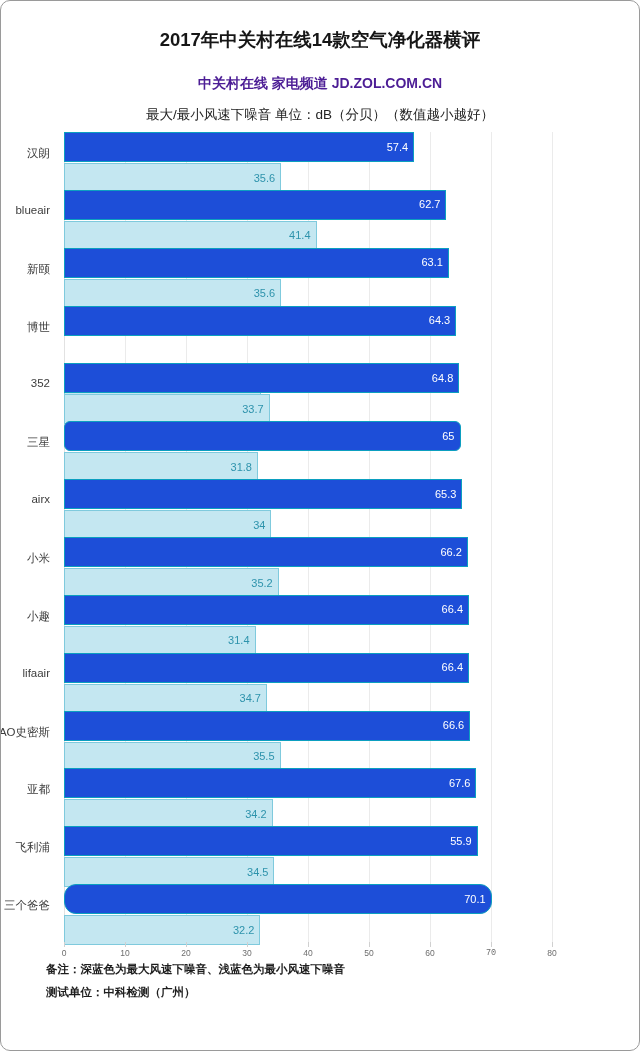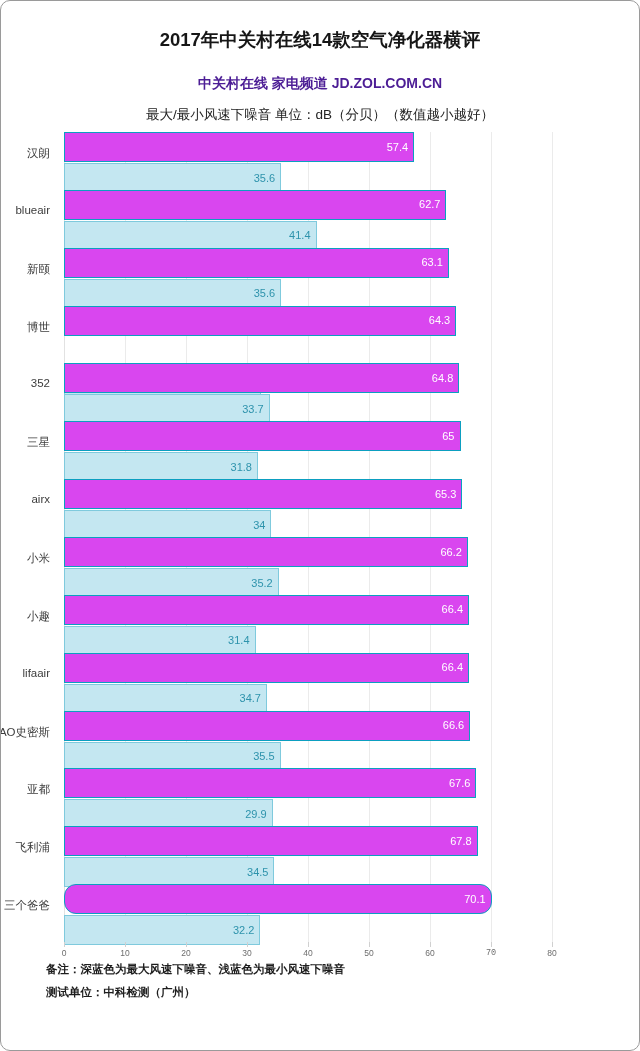--- a/index.html
+++ b/index.html
@@ -72,21 +72,21 @@
   }
   .bar {
     position: absolute;
     left: 0;
     box-sizing: border-box;
     display: flex;
     align-items: center;
     justify-content: flex-end;
   }
   .bar.max {
-    background: #d946ef;
+    background: #1d4ed8;
     border: 1px solid #0c9fc0;
     height: 30px;
     top: 0;
     align-items: center;
   }
   .bar.min {
     background: #c4e7f1;
     border: 1px solid #7fcadd;
     height: 30px;
     top: 31px;
@@ -200,21 +200,21 @@
       </div>
       <div class="row" style="top: 231.429px; height: 57.8571px;">
         <div class="bar max" style="width: 395.28px;">
           <span class="bar-label">64.8</span>
         </div>
         <div class="bar min" style="width: 205.57px;">
           <span class="bar-label">33.7</span>
         </div>
       </div>
       <div class="row" style="top: 289.286px; height: 57.8571px;">
-        <div class="bar max" style="width: 396.5px;">
+        <div class="bar max" style="width: 396.5px; border-radius: 6px;">
           <span class="bar-label">65</span>
         </div>
         <div class="bar min" style="width: 193.98px;">
           <span class="bar-label">31.8</span>
         </div>
       </div>
       <div class="row" style="top: 347.143px; height: 57.8571px;">
         <div class="bar max" style="width: 398.33px;">
           <span class="bar-label">65.3</span>
         </div>
@@ -252,26 +252,26 @@
         </div>
         <div class="bar min" style="width: 216.55px;">
           <span class="bar-label">35.5</span>
         </div>
       </div>
       <div class="row" style="top: 636.429px; height: 57.8571px;">
         <div class="bar max" style="width: 412.36px;">
           <span class="bar-label">67.6</span>
         </div>
         <div class="bar min" style="width: 208.62px;">
-          <span class="bar-label">29.9</span>
+          <span class="bar-label">34.2</span>
         </div>
       </div>
       <div class="row" style="top: 694.286px; height: 57.8571px;">
         <div class="bar max" style="width: 413.58px;">
-          <span class="bar-label">67.8</span>
+          <span class="bar-label">55.9</span>
         </div>
         <div class="bar min" style="width: 210.45px;">
           <span class="bar-label">34.5</span>
         </div>
       </div>
       <div class="row" style="top: 752.143px; height: 57.8571px;">
         <div class="bar max" style="width: 427.61px; border-radius: 12px;">
           <span class="bar-label">70.1</span>
         </div>
         <div class="bar min" style="width: 196.42px;">

